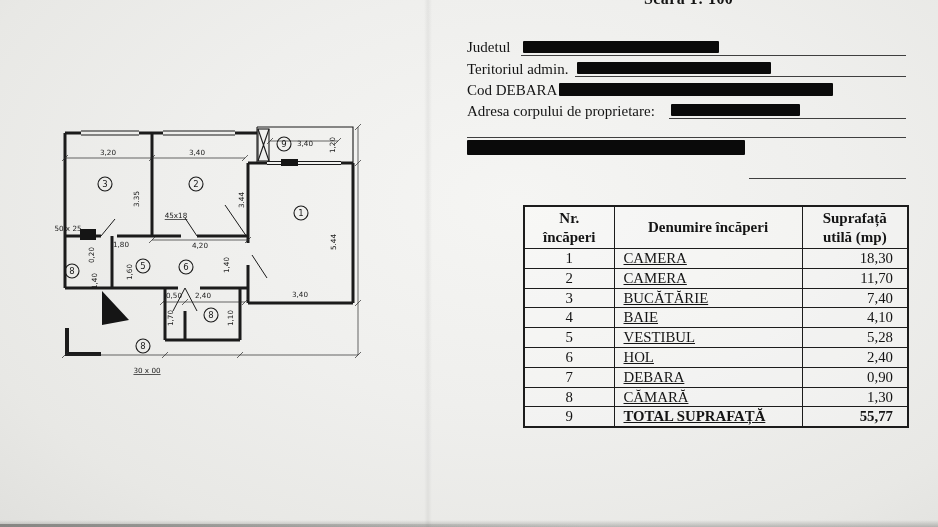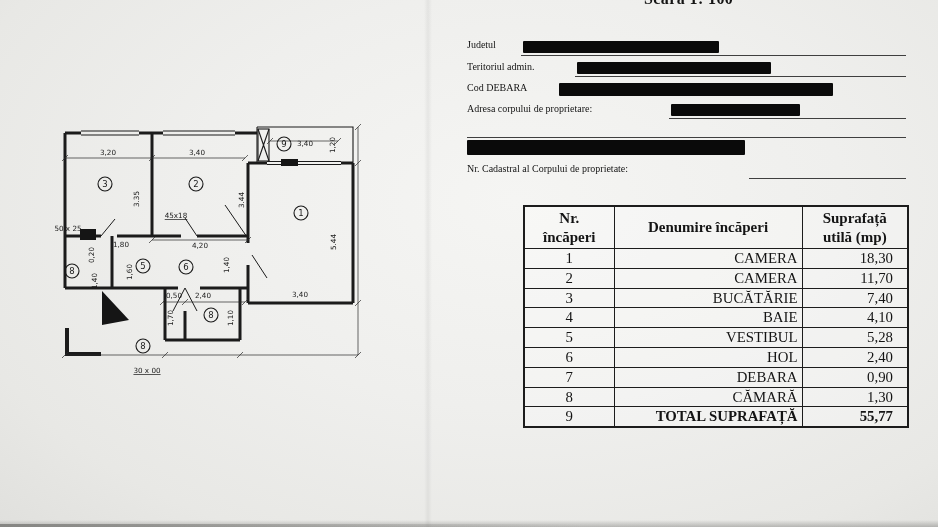--- a/index.html
+++ b/index.html
@@ -8,36 +8,36 @@
     background:radial-gradient(ellipse at 55% 38%, #f5f5f3 0%, #efefed 45%, #e8e8e5 80%, #e0e0dd 100%);
     font-family:"Liberation Serif", serif;color:#141414;
   }
   .crease{position:absolute;left:424px;top:0;width:8px;height:100%;
     background:linear-gradient(90deg,transparent,rgba(0,0,0,0.05),transparent);}
   .bottom-edge{position:absolute;left:0;bottom:0;width:100%;height:7px;
     background:linear-gradient(180deg,transparent,rgba(50,50,48,0.28));}
   .scan-edge{position:absolute;left:0;bottom:0;width:62%;height:3px;
     background:linear-gradient(90deg,#858582,rgba(133,133,130,0));}
   .scale-label{position:absolute;left:644px;top:-10px;font-weight:bold;font-size:16px;letter-spacing:.4px;}
-  .flabel{position:absolute;font-size:10px;white-space:nowrap;}
+  .flabel{position:absolute;font-size:15px;white-space:nowrap;}
   .redact{position:absolute;background:#0a0a0a;border-radius:1px;}
   .rline{position:absolute;height:1px;background:#3f3f3f;}
   
   .fp{position:absolute;left:45px;top:115px;width:325px;height:265px;}
   .fp svg{width:100%;height:100%;display:block;}
   .fp text{font-family:"DejaVu Sans",sans-serif;fill:#1a1a1a;}
   .room-circle{fill:none;stroke:#1a1a1a;stroke-width:1.1;}
   
   table.rooms{position:absolute;left:523px;top:205px;width:384px;border-collapse:collapse;
     table-layout:fixed;border:2px solid #1c1c1c;background:rgba(255,255,255,0.28);}
   table.rooms th,table.rooms td{border:1px solid #1c1c1c;overflow:hidden;}
   table.rooms th{font-size:15px;font-weight:bold;height:39px;text-align:center;line-height:1.25;padding:1px 2px;}
   table.rooms td{font-size:14.8px;height:18.8px;line-height:18.8px;padding:0 4px;white-space:nowrap;}
   .c-nr{text-align:center;}
-  .c-name{text-align:right;padding-left:9px !important;}
+  .c-name{text-align:left;padding-left:9px !important;text-decoration:underline;}
   .c-area{text-align:right;padding-right:14px !important;}
   .bold{font-weight:bold;}
 </style>
 </head>
 <body>
 
 <div class="page">
 
   <div class="crease"></div>
 
@@ -159,21 +159,20 @@
   <span class="flabel" style="left:467px;top:82px">Cod DEBARA</span>
   <div class="redact" style="left:559px;top:83px;width:274px;height:13px"></div>
 
   <span class="flabel" style="left:467px;top:103px">Adresa corpului de proprietare:</span>
   <div class="redact" style="left:671px;top:104px;width:129px;height:12px"></div>
   <div class="rline" style="left:669px;top:118px;width:237px"></div>
 
   <div class="rline" style="left:467px;top:137px;width:439px"></div>
   <div class="redact" style="left:467px;top:140px;width:278px;height:15px"></div>
 
-  <span class="flabel" style="left:467px;top:163px">Nr. Cadastral al Corpului de proprietate:</span>
   <div class="rline" style="left:749px;top:178px;width:157px"></div>
 
   <table class="rooms">
     <colgroup>
       <col style="width:90px">
         <col style="width:188px">
         <col style="width:106px">
     </colgroup>
     <thead>
       <tr id="thead-row">

